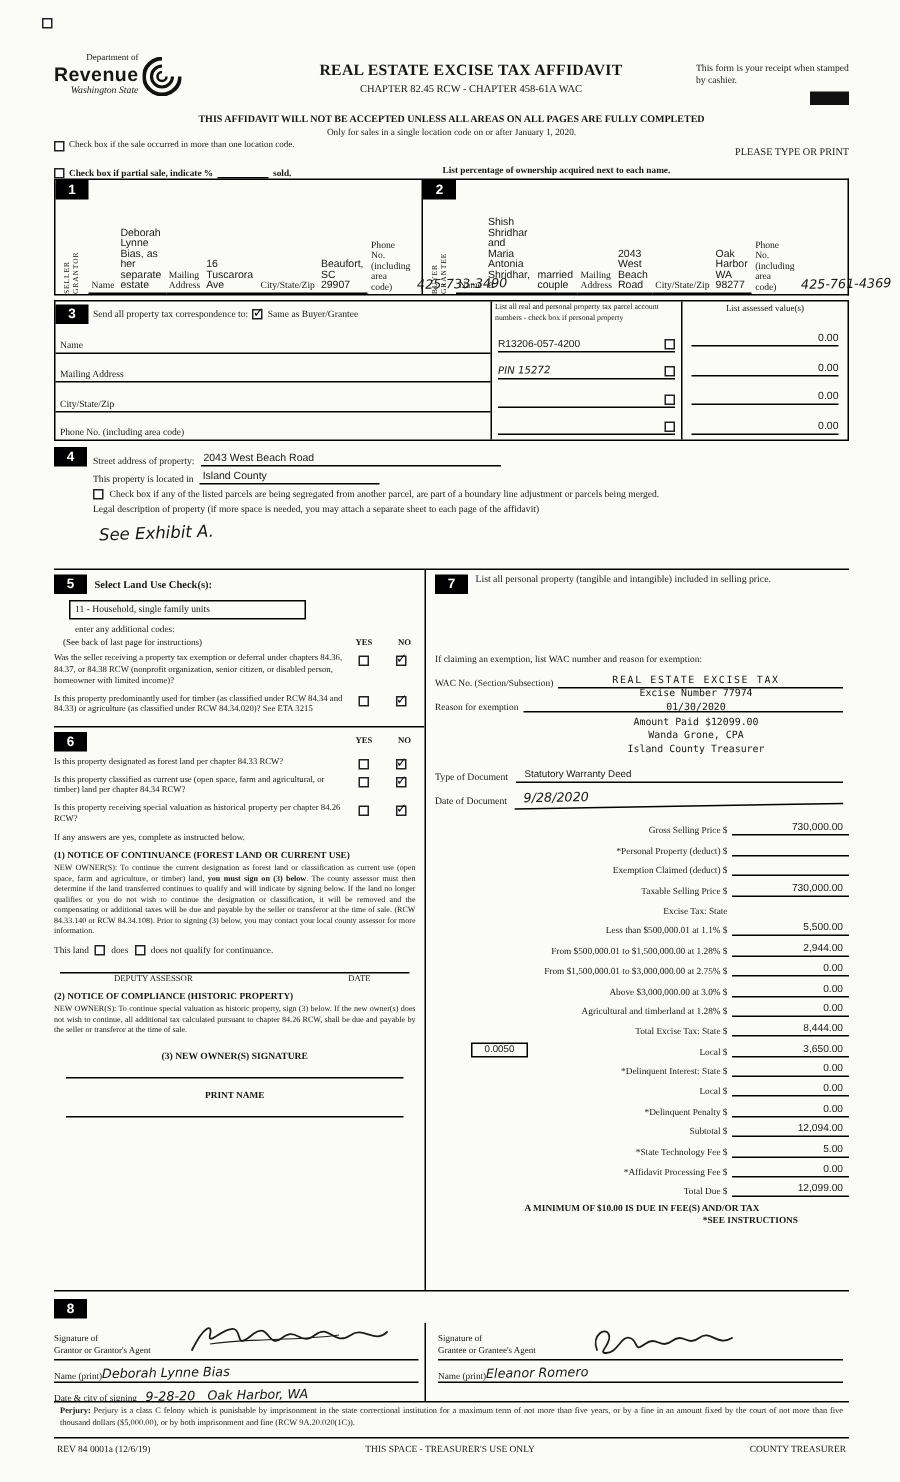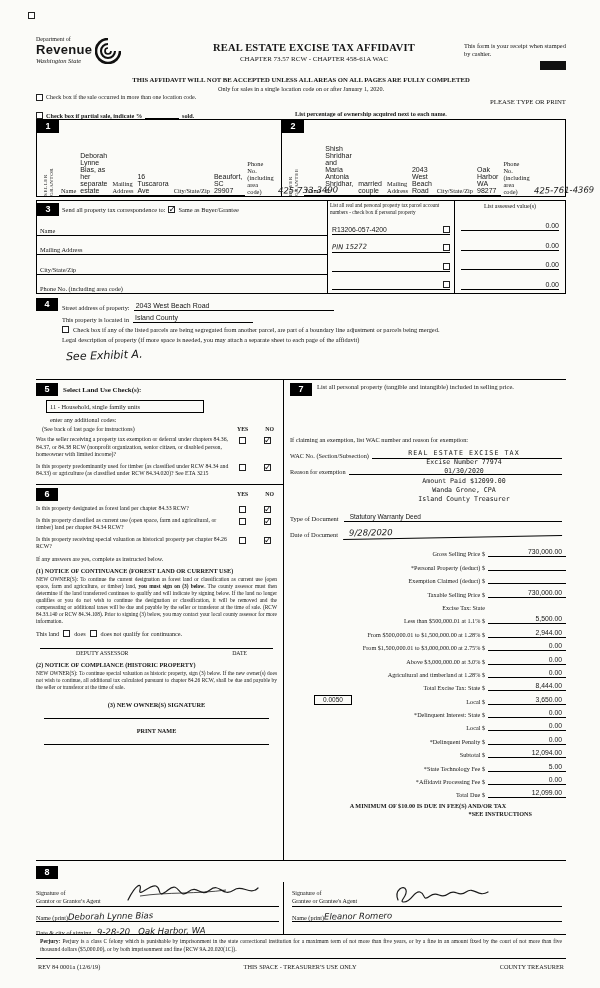--- a/index.html
+++ b/index.html
@@ -7,21 +7,21 @@
   .page{width:600px;height:988px;background:#fbfbf8;position:relative;font-family:"Liberation Serif",serif;color:#161616;overflow:hidden;margin:0 auto;}
   .inner{position:absolute;left:36px;top:36px;width:530px;}
   .cb{display:inline-block;width:7px;height:7px;border:1px solid #222;background:#fff;position:relative;vertical-align:-1px;flex:none;}
   .cb.checked::after{content:"✓";position:absolute;left:-1px;top:-3px;font:bold 9px "DejaVu Sans",sans-serif;color:#111;}
   .secnum{display:inline-block;width:22px;height:13px;background:#000;color:#fff;font:bold 9px/13px "Liberation Sans",sans-serif;text-align:center;flex:none;}
   .typed{font-family:"Liberation Sans",sans-serif;}
   .hw{font-family:"DejaVu Sans",sans-serif;font-style:italic;font-size:8.5px;display:inline-block;transform:rotate(-1deg);white-space:pre;}
   .corner-cb{position:absolute;left:28px;top:12px;}
   
   .hdr{height:40px;display:flex;}
-  .logo{width:128px;display:flex;gap:3px;}
+  .logo{width:128px;display:flex;gap:3px;text-align:right;}
   .lt1{font-size:6px;}
   .lt2{font:bold 13px "Liberation Sans",sans-serif;letter-spacing:.3px;}
   .lt3{font-style:italic;font-size:6.5px;}
   .logo svg{margin-top:2px;}
   .titleblock{flex:1;text-align:center;padding-top:6px;}
   .title{font-weight:bold;font-size:10.5px;letter-spacing:.2px;}
   .subtitle{font-size:7px;margin-top:2px;}
   .receipt{width:102px;font-size:6.4px;line-height:1.3;padding-top:6px;}
   .stampmark{width:26px;height:9px;background:#111;margin:2px 0 0 auto;}
   .warn{height:9px;font-weight:bold;font-size:6.7px;text-align:center;}
@@ -145,21 +145,21 @@
           <div class="lt3">Washington State</div>
         </div>
         <svg width="26" height="26" viewBox="0 0 26 26">
           <path d="M13 1 A12 12 0 1 0 25 13" fill="none" stroke="#111" stroke-width="2.6"></path>
           <path d="M13 6 A7 7 0 1 0 20 13" fill="none" stroke="#111" stroke-width="2.1"></path>
           <path d="M13 10 A3 3 0 1 0 16 13" fill="none" stroke="#111" stroke-width="1.7"></path>
         </svg>
       </div>
       <div class="titleblock">
         <div class="title">REAL ESTATE EXCISE TAX AFFIDAVIT</div>
-        <div class="subtitle">CHAPTER 73.57 RCW - CHAPTER 458-61A WAC</div>
+        <div class="subtitle">CHAPTER 82.45 RCW - CHAPTER 458-61A WAC</div>
       </div>
       <div class="receipt">
         <span>This form is your receipt when stamped by cashier.</span>
         <div class="stampmark"></div>
       </div>
     </div>
 
     <div class="warn">THIS AFFIDAVIT WILL NOT BE ACCEPTED UNLESS ALL AREAS ON ALL PAGES ARE FULLY COMPLETED</div>
     <div class="only">Only for sales in a single location code on or after January 1, 2020.</div>
 

